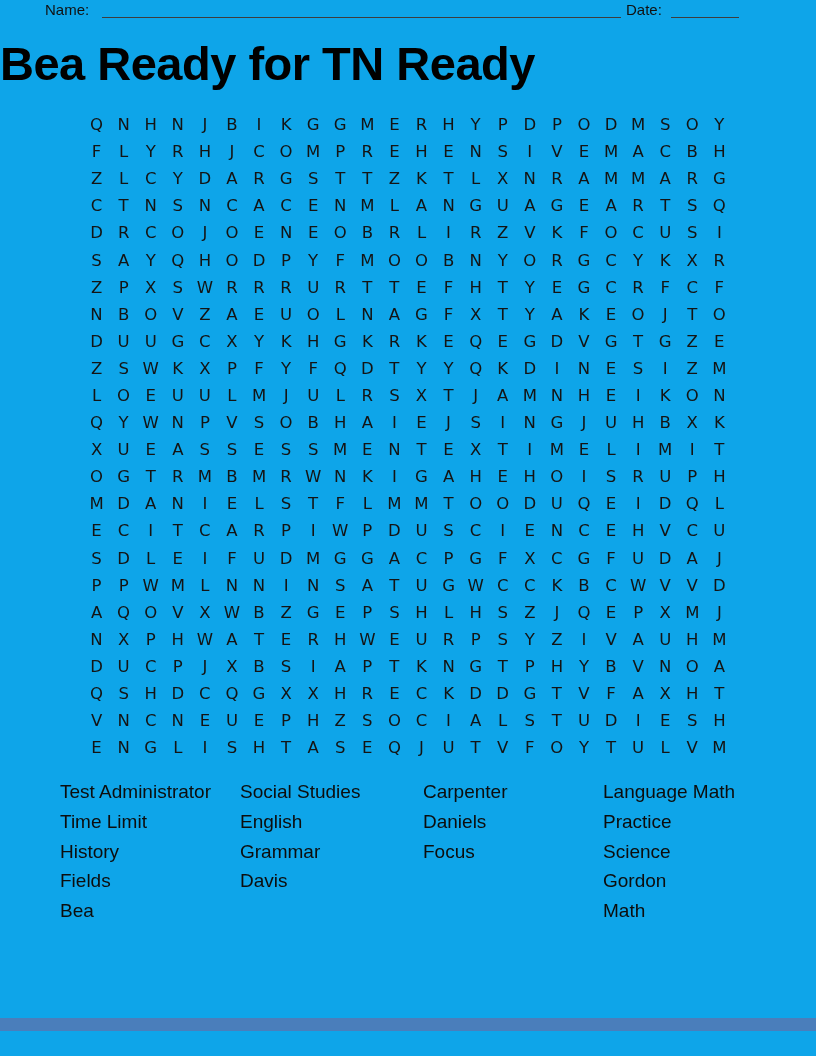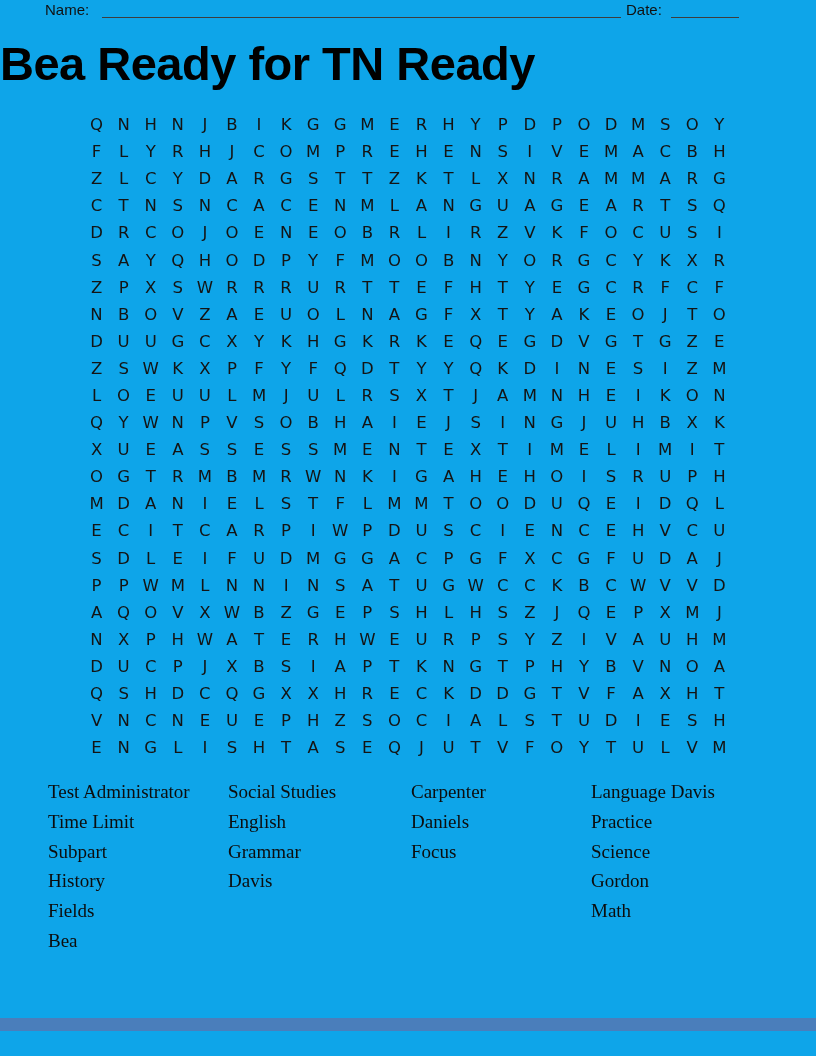--- a/index.html
+++ b/index.html
@@ -29,21 +29,22 @@
     font-family:"DejaVu Sans", sans-serif; font-size:16.5px; color:#141414;
   }
   
   .words { position:absolute; left:48px; top:777px; display:flex; }
   .word-col { width:180px; }
   .word-col:nth-child(2) { width:183px; }
   .word-col:nth-child(3) { width:180px; }
   .word-col:last-child { width:auto; }
   .word-item {
     font-size:19px; line-height:29.8px; color:#0d0d0d; white-space:nowrap;
-    font-family:Liberation Serif, serif;
+    font-family:Liberation Sans, sans-serif;
+    margin-left:12px;
   }
   
   .footer-bar { position:absolute; left:0; top:1018px; width:816px; height:13px; }
 </style>
 </head>
 <body>
 
 <div class="page">
 
   <div>
@@ -679,38 +680,37 @@
         <span class="cell">L</span>
         <span class="cell">V</span>
         <span class="cell">M</span>
       </div>
     </div>
 
   <div class="words" id="word-list">
       <div class="word-col">
         <div class="word-item">Test Administrator</div>
         <div class="word-item">Time Limit</div>
-        <div class="word-item">Subpart</div>
         <div class="word-item">History</div>
         <div class="word-item">Fields</div>
         <div class="word-item">Bea</div>
       </div>
       <div class="word-col">
         <div class="word-item">Social Studies</div>
         <div class="word-item">English</div>
         <div class="word-item">Grammar</div>
         <div class="word-item">Davis</div>
       </div>
       <div class="word-col">
         <div class="word-item">Carpenter</div>
         <div class="word-item">Daniels</div>
         <div class="word-item">Focus</div>
       </div>
       <div class="word-col">
-        <div class="word-item">Language Davis</div>
+        <div class="word-item">Language Math</div>
         <div class="word-item">Practice</div>
         <div class="word-item">Science</div>
         <div class="word-item">Gordon</div>
         <div class="word-item">Math</div>
       </div>
     </div>
 
   <div class="footer-bar" style="background: rgb(74, 126, 187);"></div>
 
 </div>

